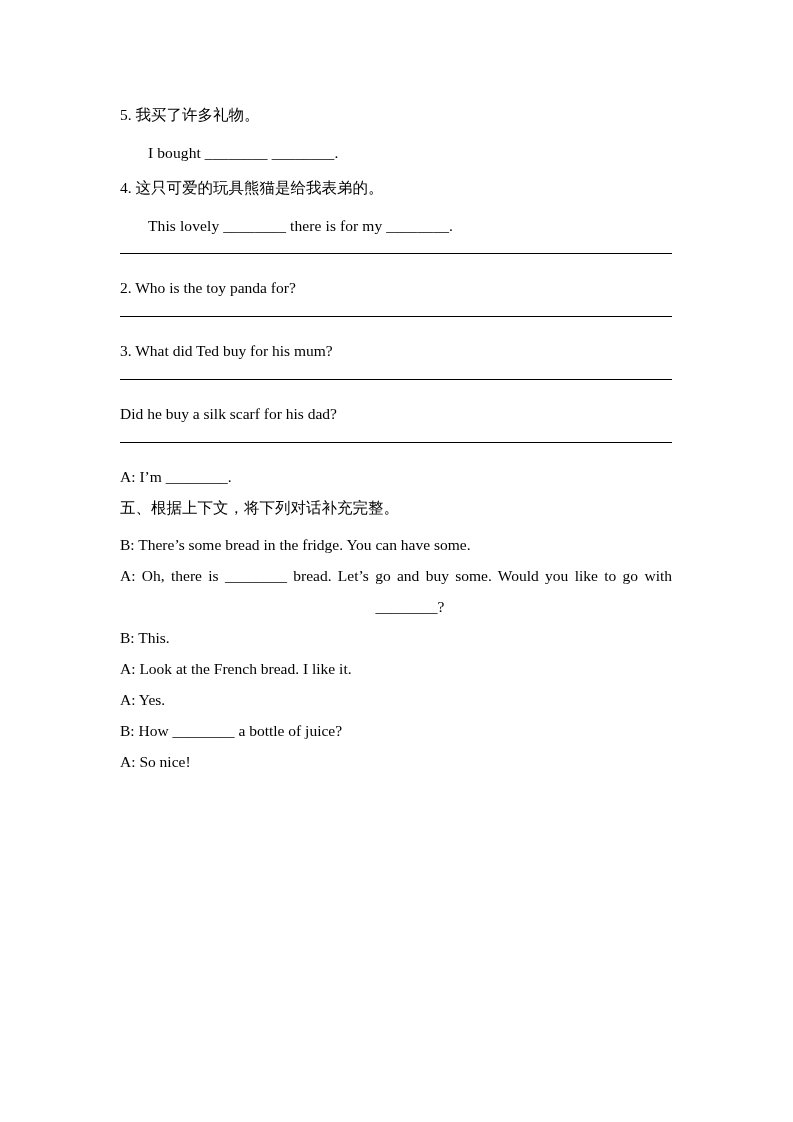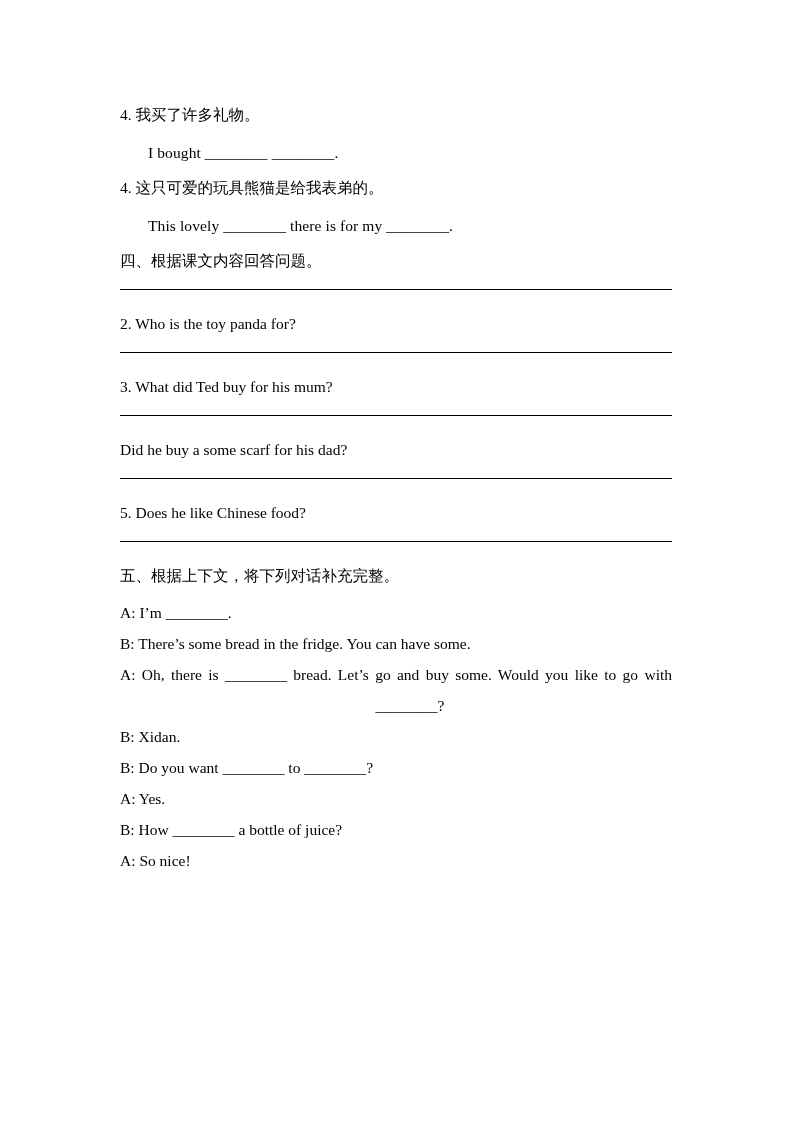--- a/index.html
+++ b/index.html
@@ -44,60 +44,55 @@
   }
   .dialogue-line.cont { padding-left: 28px; text-align: center; }
 </style>
 </head>
 <body>
 
 <div class="page">
 
   <section>
     <div>
-      <div class="line cn-line">4.  我买了许多礼物。</div>
+      <div class="line cn-line">5.  我买了许多礼物。</div>
       <div class="line en-line">I bought ________ ________.</div>
     </div>
     <div>
       <div class="line cn-line">4.  这只可爱的玩具熊猫是给我表弟的。</div>
       <div class="line en-line">This lovely ________ there is for my ________.</div>
     </div>
   </section>
 
   <section>
-    <div class="line section-heading">四、根据课文内容回答问题。</div>
 
     <div>
       <div class="answer-line"></div>
     </div>
     <div>
       <div class="line question">2. Who is the toy panda for?</div>
       <div class="answer-line"></div>
     </div>
     <div>
       <div class="line question">3. What did Ted buy for his mum?</div>
       <div class="answer-line"></div>
     </div>
     <div>
-      <div class="line question">Did he buy a some scarf for his dad?</div>
-      <div class="answer-line"></div>
-    </div>
-    <div>
-      <div class="line question">5. Does he like Chinese food?</div>
+      <div class="line question">Did he buy a silk scarf for his dad?</div>
       <div class="answer-line"></div>
     </div>
   </section>
 
   <section>
+    <div class="line dialogue-line">A: I’m ________.</div>
+
     <div class="line section-heading s5">五、根据上下文，将下列对话补充完整。</div>
-
-    <div class="line dialogue-line">A: I’m ________.</div>
     <div class="line dialogue-line">B: There’s some bread in the fridge. You can have some.</div>
     <div class="line dialogue-line justify">A: Oh, there is ________ bread. Let’s go and buy some. Would you like to go with</div>
     <div class="line dialogue-line cont">________?</div>
-    <div class="line dialogue-line">B: Xidan.</div>
-    <div class="line dialogue-line">B: Do you want ________ to ________?</div>
+    <div class="line dialogue-line">B: This.</div>
+    <div class="line dialogue-line">A: Look at the French bread. I like it.</div>
     <div class="line dialogue-line">A: Yes.</div>
     <div class="line dialogue-line">B: How ________ a bottle of juice?</div>
     <div class="line dialogue-line">A: So nice!</div>
   </section>
 
 </div>
 
 </body></html>

